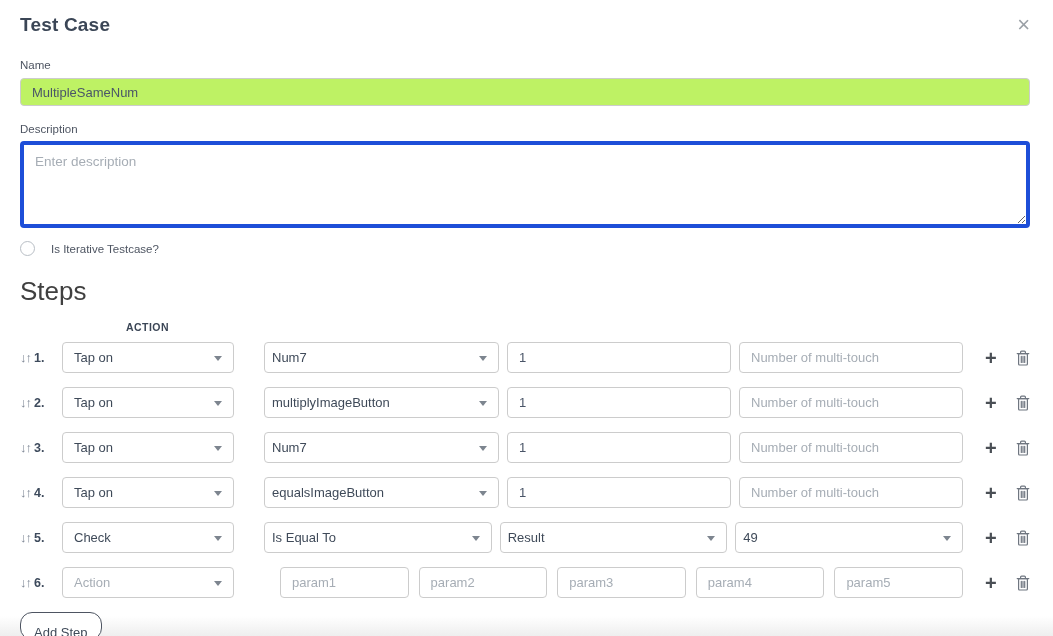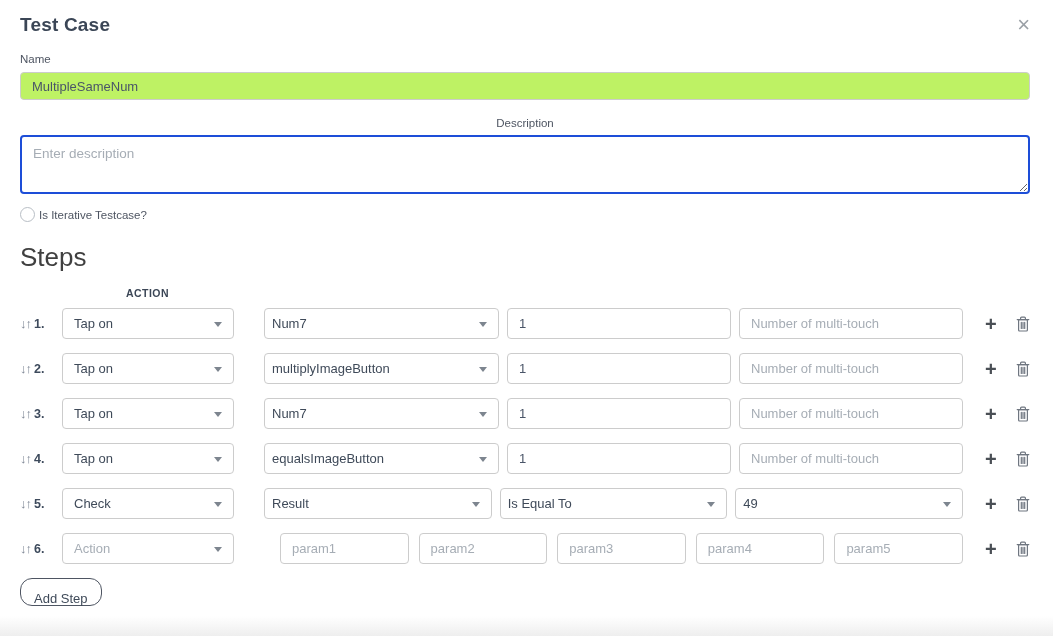--- a/index.html
+++ b/index.html
@@ -12,38 +12,38 @@
   .modal { padding: 14px 23px 0 20px; position: relative; z-index: 1; }
 
   .modal-header { display: flex; justify-content: space-between; align-items: flex-start; }
   .modal-title { font-size: 19px; font-weight: 700; color: #3b4656; letter-spacing: .2px; }
   .close-btn {
     font-size: 22px; line-height: 18px; color: #9aa0a6; cursor: pointer;
     background: none; border: none; font-family: inherit; margin-top: 2px;
   }
 
   .field-label { font-size: 11.5px; color: #4e5562; display: block; }
-  .name-label { margin-top: 17px; }
-  .desc-label { margin-top: 17px; text-align: center; }
+  .name-label { margin-top: 23px; }
+  .desc-label { margin-top: 17px; }
 
   .text-input {
     display: block; width: 100%; height: 28px; margin-top: 7px;
     border: 1px solid #cccccc; border-radius: 4px;
     padding: 0 11px; font-size: 13px; color: #4a5568; font-family: inherit;
     outline: none; background: #bef264;
   }
   textarea.desc-input {
-    display: block; width: 100%; height: 59px; margin-top: 6px;
-    border: 2px solid #1d4ed8; border-radius: 4px;
+    display: block; width: 100%; height: 87px; margin-top: 6px;
+    border: 4px solid #1d4ed8; border-radius: 4px;
     padding: 9px 11px; font-size: 13.5px; color: #4a5568; font-family: inherit;
     resize: vertical; outline: none; background: #fff;
   }
   input::placeholder, textarea::placeholder { color: #a6adb5; opacity: 1; }
 
-  .radio-row { margin-top: 13px; display: flex; align-items: center; gap: 4px; }
+  .radio-row { margin-top: 13px; display: flex; align-items: center; gap: 16px; }
   .radio-circle {
     width: 15px; height: 15px; border: 1.5px solid #b8bec5; border-radius: 50%;
     background: #fff; flex: none; cursor: pointer;
   }
   .radio-label { font-size: 11.5px; color: #4e5562; }
 
   .steps-heading { margin-top: 20px; font-size: 26px; font-weight: 500; color: #404040; }
 
   .action-header {
     margin-top: 14px; margin-left: 42px; width: 171px; text-align: center;
@@ -251,25 +251,25 @@
     <div class="row-left">
       <span class="sort-icon">↓↑</span>
       <span class="row-index">5.</span>
     </div>
     <div class="sel action-select">
       <span class="sel-value">Check</span>
       <span class="caret"></span>
     </div>
     <div class="row-cells">
           <div class="sel cell">
+            <span class="sel-value">Is Equal To</span>
+            <span class="caret"></span>
+          </div>
+          <div class="sel cell">
             <span class="sel-value">Result</span>
-            <span class="caret"></span>
-          </div>
-          <div class="sel cell">
-            <span class="sel-value">Is Equal To</span>
             <span class="caret"></span>
           </div>
           <div class="sel cell">
             <span class="sel-value">49</span>
             <span class="caret"></span>
           </div>
         </div>
     <div class="row-icons">
       <span class="plus-icon">+</span>
       <span class="trash-icon">

